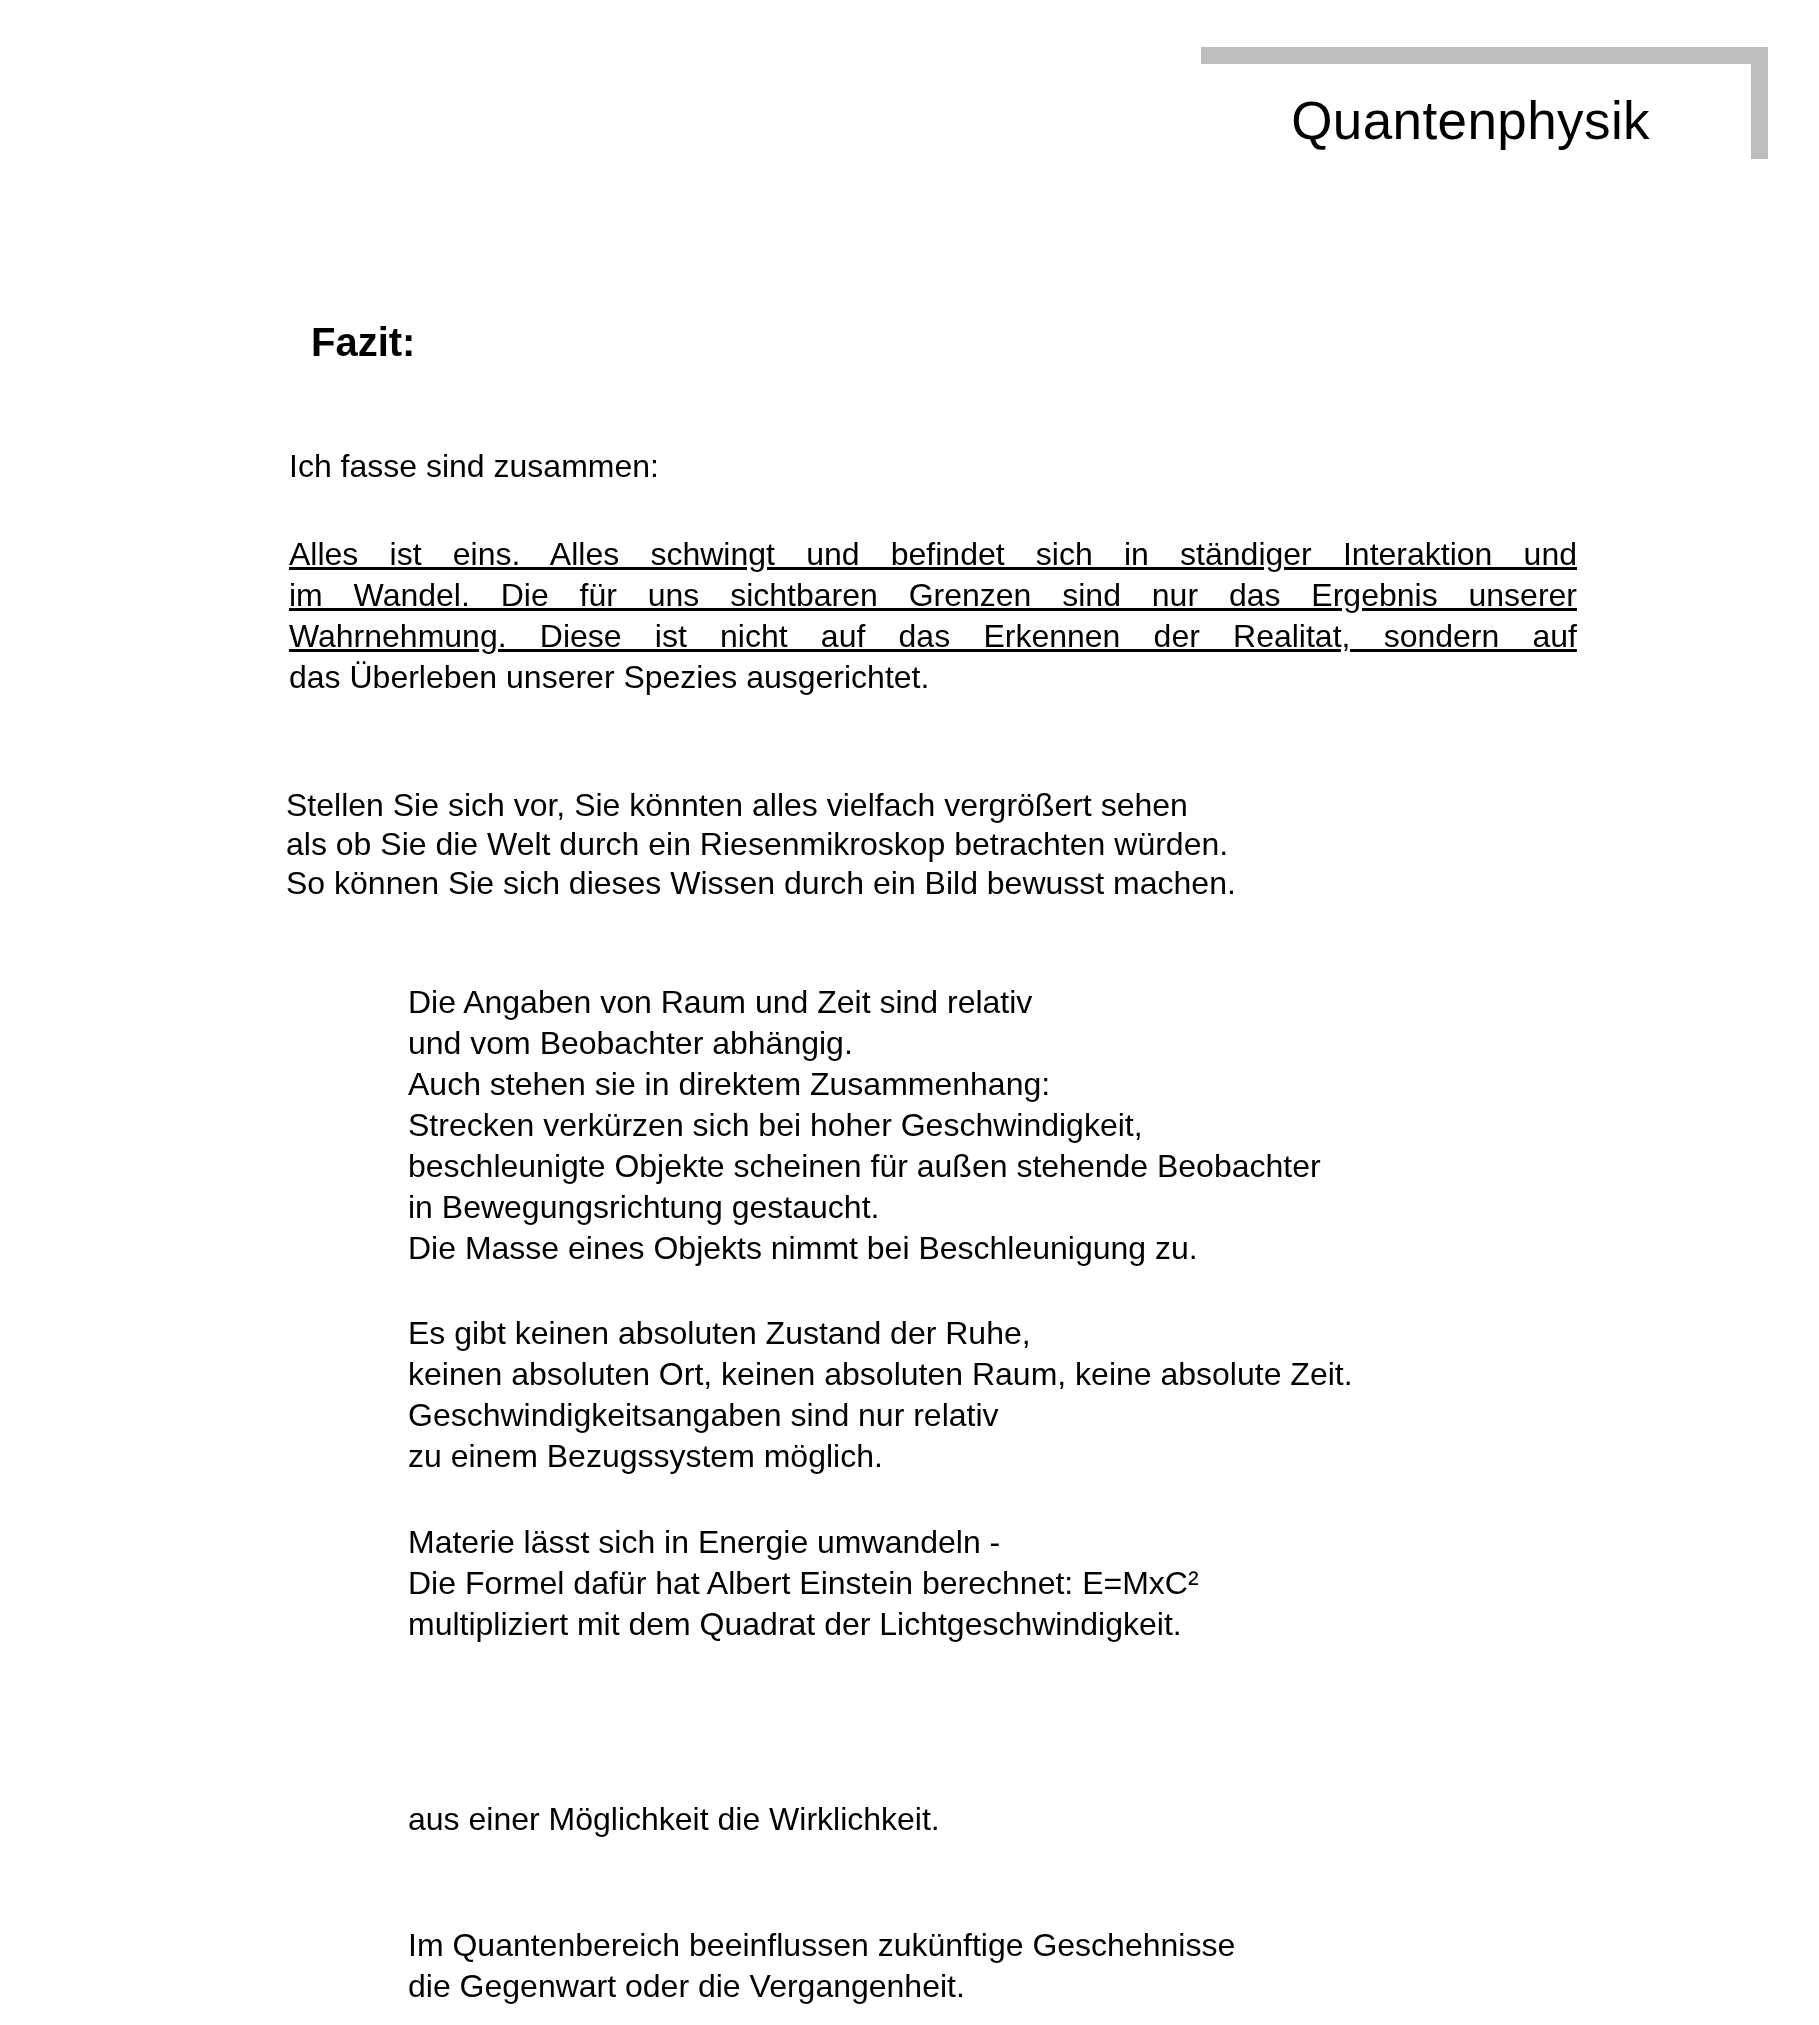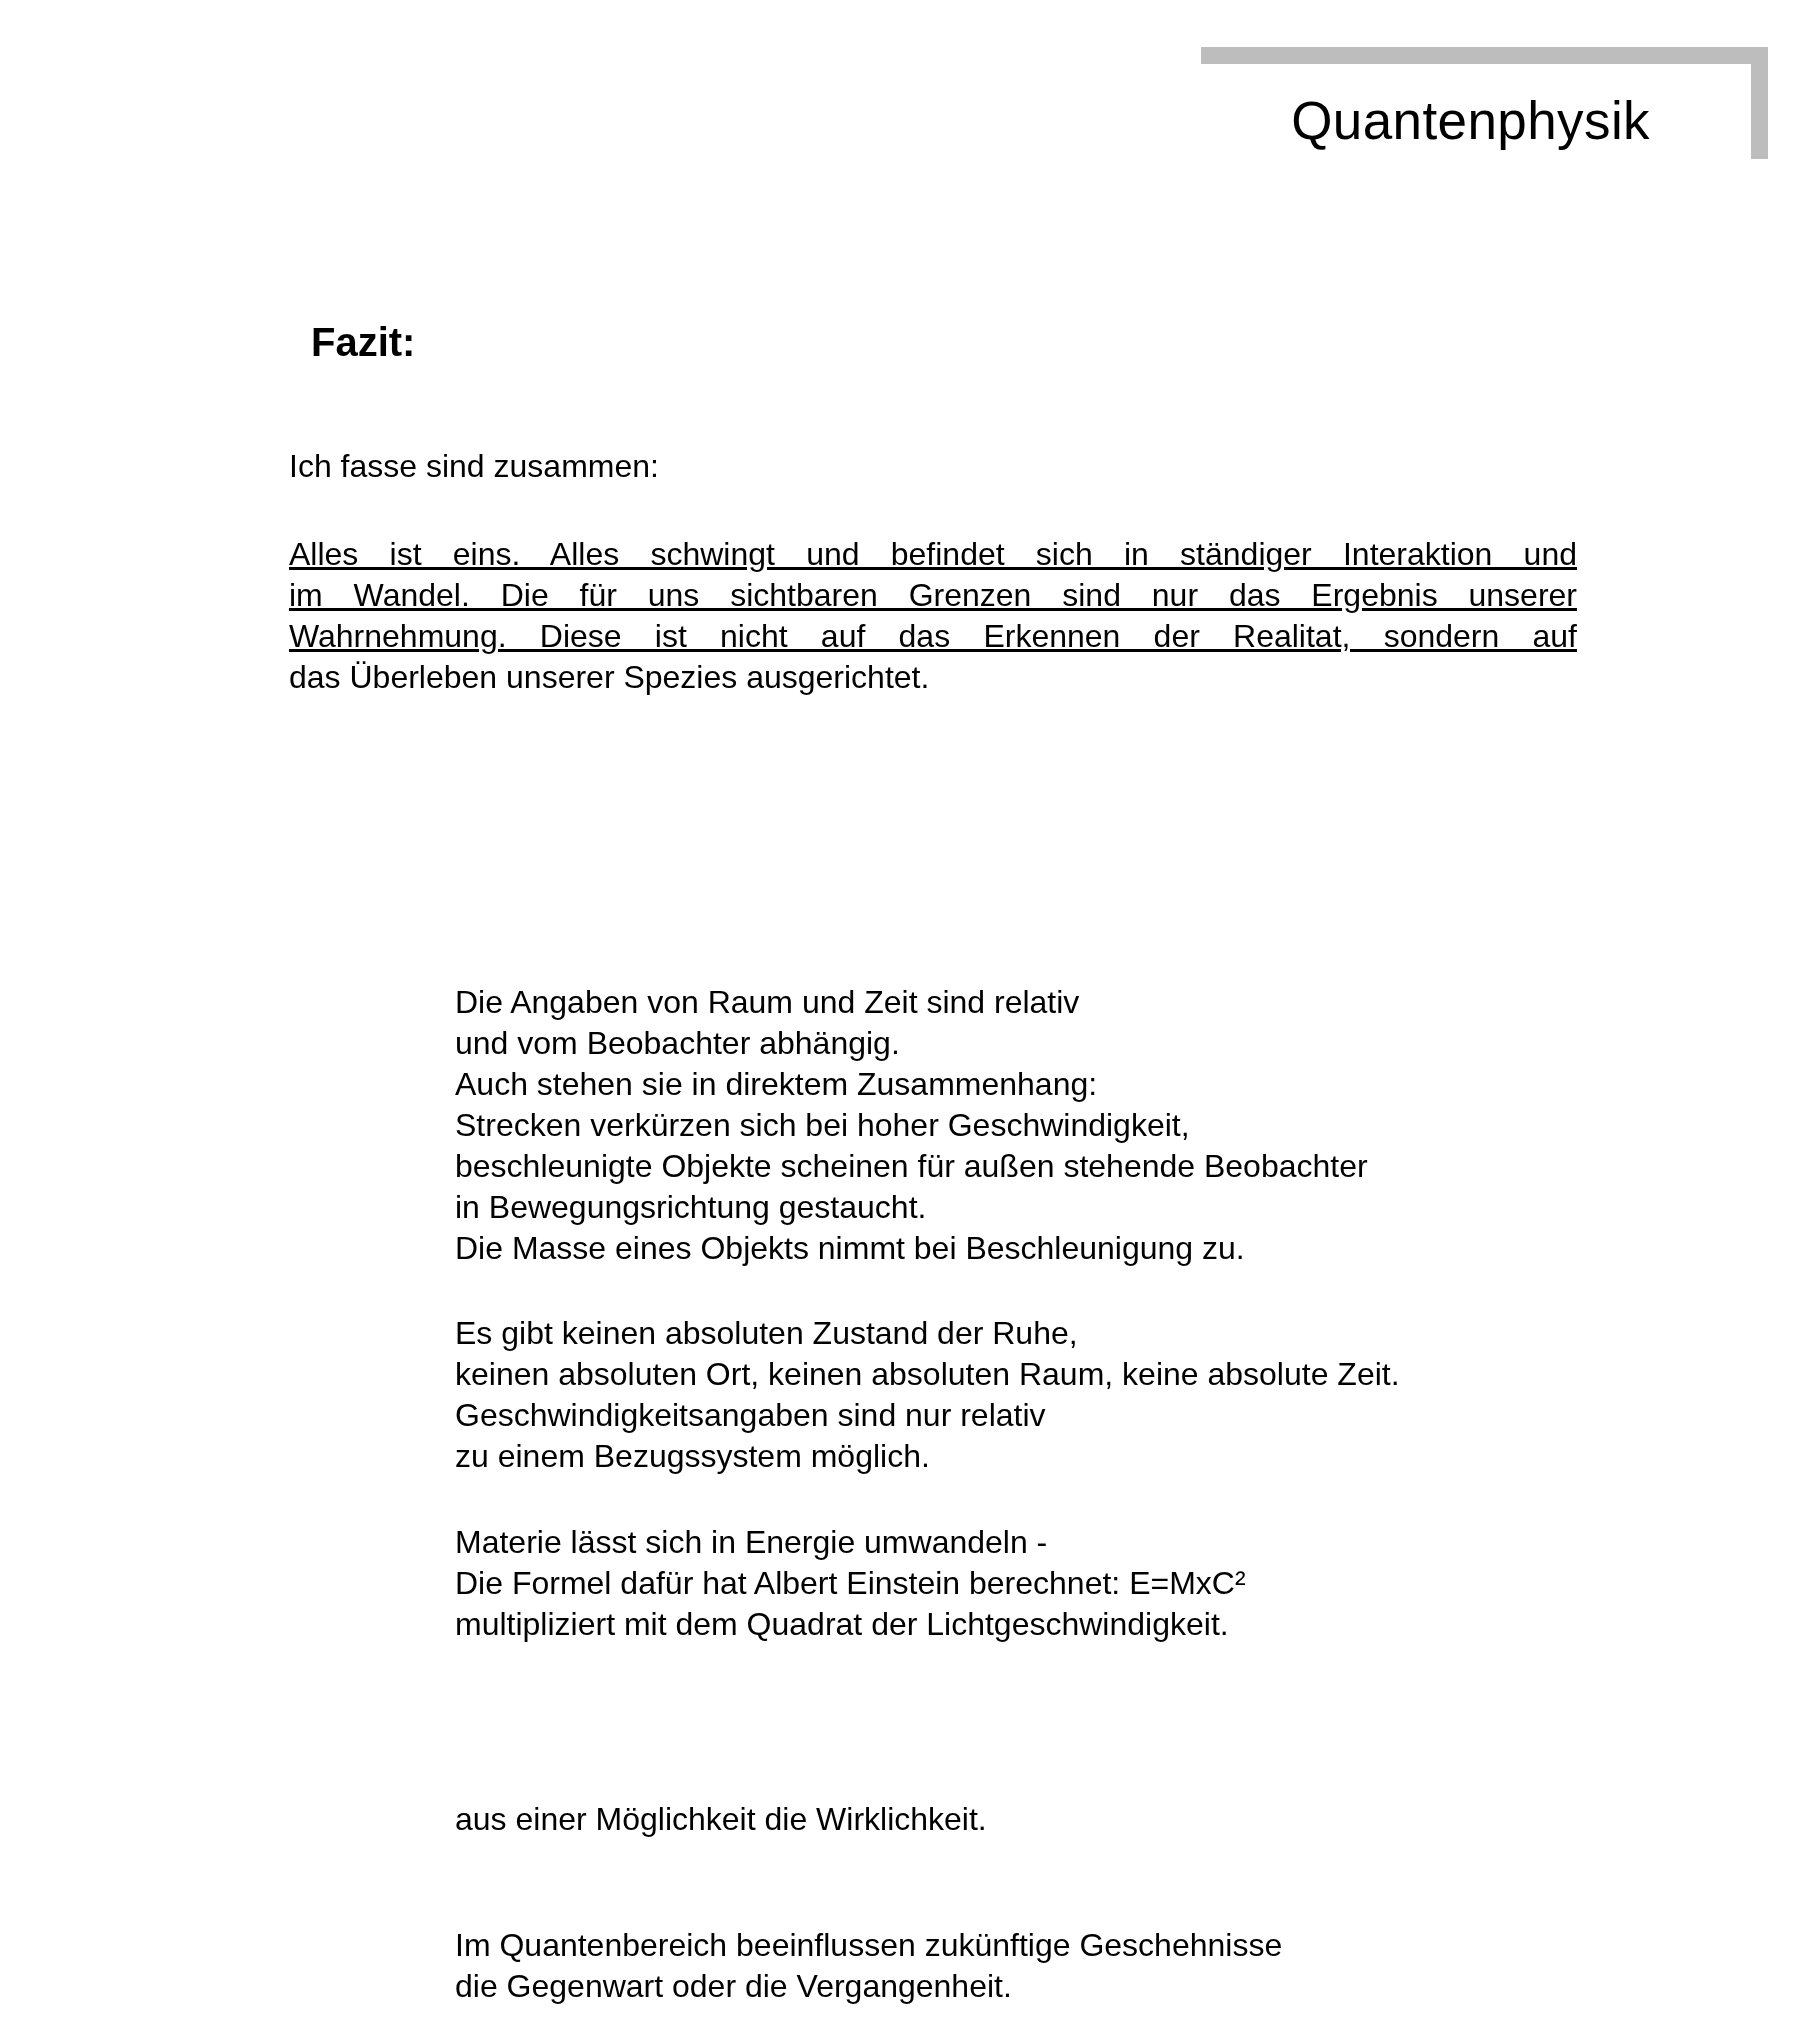--- a/index.html
+++ b/index.html
@@ -65,21 +65,20 @@
     position: absolute;
     left: 286px; top: 786px;
     font-size: 32px;
     line-height: 39px;
   }
   .blk {
     position: absolute;
     left: 408px;
     font-size: 32px;
     line-height: 41px;
-    margin-left: 47px;
   }
   .b1 { top: 982px; }
   .b2 { top: 1313px; }
   .b3 { top: 1522px; line-height: 41px; }
   .b4 { top: 1799px; line-height: 41px; }
   .b5 { top: 1925px; }
   .ln { white-space: nowrap; }
   .para1 .ln { white-space: normal; }
 </style>
 </head>
@@ -96,20 +95,25 @@
 
   <div class="intro">Ich fasse sind zusammen:</div>
 
   <div class="para1">
     <div class="ln just">Alles ist eins. Alles schwingt und befindet sich in ständiger Interaktion und</div>
     <div class="ln just">im Wandel. Die für uns sichtbaren Grenzen sind nur das Ergebnis unserer</div>
     <div class="ln just">Wahrnehmung. Diese ist nicht auf das Erkennen der Realitat, sondern auf</div>
     <div class="ln">das Überleben unserer Spezies ausgerichtet.</div>
   </div>
 
+  <div class="para2">
+    <div class="ln">Stellen Sie sich vor, Sie könnten alles vielfach vergrößert sehen</div>
+    <div class="ln">als ob Sie die Welt durch ein Riesenmikroskop betrachten würden.</div>
+    <div class="ln">So können Sie sich dieses Wissen durch ein Bild bewusst machen.</div>
+  </div>
 
   <div class="blk b1">
     <div class="ln">Die Angaben von Raum und Zeit sind relativ</div>
     <div class="ln">und vom Beobachter abhängig.</div>
     <div class="ln">Auch stehen sie in direktem Zusammenhang:</div>
     <div class="ln">Strecken verkürzen sich bei hoher Geschwindigkeit,</div>
     <div class="ln">beschleunigte Objekte scheinen für außen stehende Beobachter</div>
     <div class="ln">in Bewegungsrichtung gestaucht.</div>
     <div class="ln">Die Masse eines Objekts nimmt bei Beschleunigung zu.</div>
   </div>

